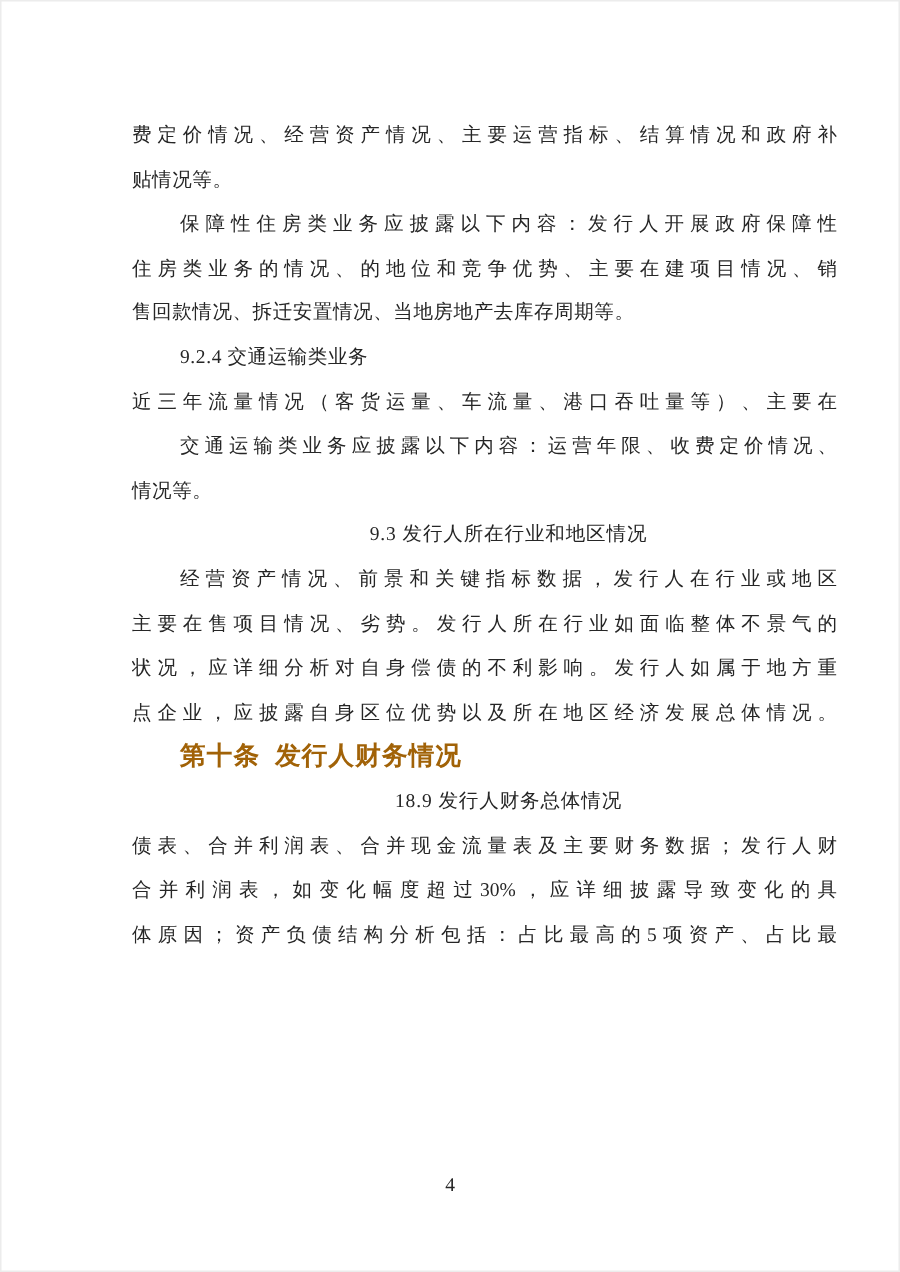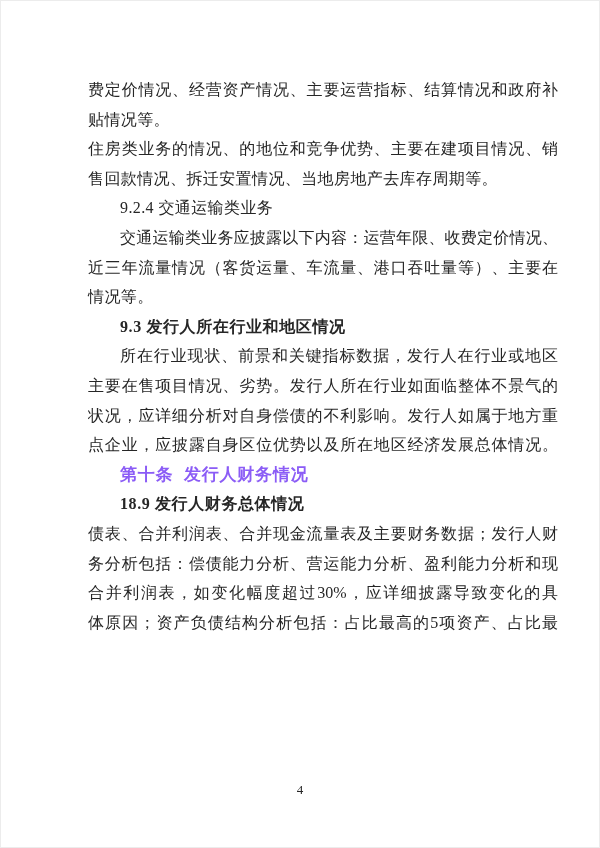--- a/index.html
+++ b/index.html
@@ -19,77 +19,78 @@
   }
   .text-block {
     position: absolute;
     left: 88px;
     top: 75px;
     width: 470px;
   }
   .ln {
     height: 29.6px;
     line-height: 29.6px;
-    font-size: 16px;
+    font-size: 13px;
     white-space: nowrap;
     letter-spacing: 0.4px;
     text-align: left;
   }
   .ln.fill {
     white-space: normal;
     text-align: justify;
     text-align-last: justify;
     letter-spacing: 0;
     overflow: hidden;
   }
   .ln.indent {
     padding-left: 32px;
   }
   .ln.h2 {
-    font-weight: bold;
+    font-weight: normal;
     letter-spacing: 0.6px;
+    text-align: center;
   }
   .ln.h1 {
-    font-family: Liberation Sans, sans-serif;
+    font-family: Liberation Serif, serif;
     font-weight: bold;
     font-size: 17px;
     letter-spacing: 0.8px;
     word-spacing: 5px;
-    color: #8b5cf6;
+    color: #a16207;
   }
   .page-number {
     position: absolute;
     left: 0;
     width: 600px;
     top: 782px;
     text-align: center;
     font-size: 13px;
     line-height: 16px;
     color: #262626;
   }
 </style>
 </head>
 <body>
 
 <div class="page">
   <main class="text-block">
     <div class="ln fill">费定价情况、经营资产情况、主要运营指标、结算情况和政府补</div>
     <div class="ln">贴情况等。</div>
+    <div class="ln indent fill">保障性住房类业务应披露以下内容：发行人开展政府保障性</div>
     <div class="ln fill">住房类业务的情况、的地位和竞争优势、主要在建项目情况、销</div>
     <div class="ln">售回款情况、拆迁安置情况、当地房地产去库存周期等。</div>
     <div class="ln indent">9.2.4 交通运输类业务</div>
+    <div class="ln fill">近三年流量情况（客货运量、车流量、港口吞吐量等）、主要在</div>
     <div class="ln indent fill">交通运输类业务应披露以下内容：运营年限、收费定价情况、</div>
-    <div class="ln fill">近三年流量情况（客货运量、车流量、港口吞吐量等）、主要在</div>
     <div class="ln">情况等。</div>
     <div class="ln indent h2">9.3 发行人所在行业和地区情况</div>
-    <div class="ln indent fill">所在行业现状、前景和关键指标数据，发行人在行业或地区</div>
+    <div class="ln indent fill">经营资产情况、前景和关键指标数据，发行人在行业或地区</div>
     <div class="ln fill">主要在售项目情况、劣势。发行人所在行业如面临整体不景气的</div>
     <div class="ln fill">状况，应详细分析对自身偿债的不利影响。发行人如属于地方重</div>
     <div class="ln fill">点企业，应披露自身区位优势以及所在地区经济发展总体情况。</div>
     <div class="ln indent h1">第十条 发行人财务情况</div>
     <div class="ln indent h2">18.9 发行人财务总体情况</div>
     <div class="ln fill">债表、合并利润表、合并现金流量表及主要财务数据；发行人财</div>
-    <div class="ln fill">务分析包括：偿债能力分析、营运能力分析、盈利能力分析和现</div>
     <div class="ln fill">合并利润表，如变化幅度超过30%，应详细披露导致变化的具</div>
     <div class="ln fill">体原因；资产负债结构分析包括：占比最高的5项资产、占比最</div>
   </main>
   <div class="page-number">4</div>
 </div>
 
 </body></html>

